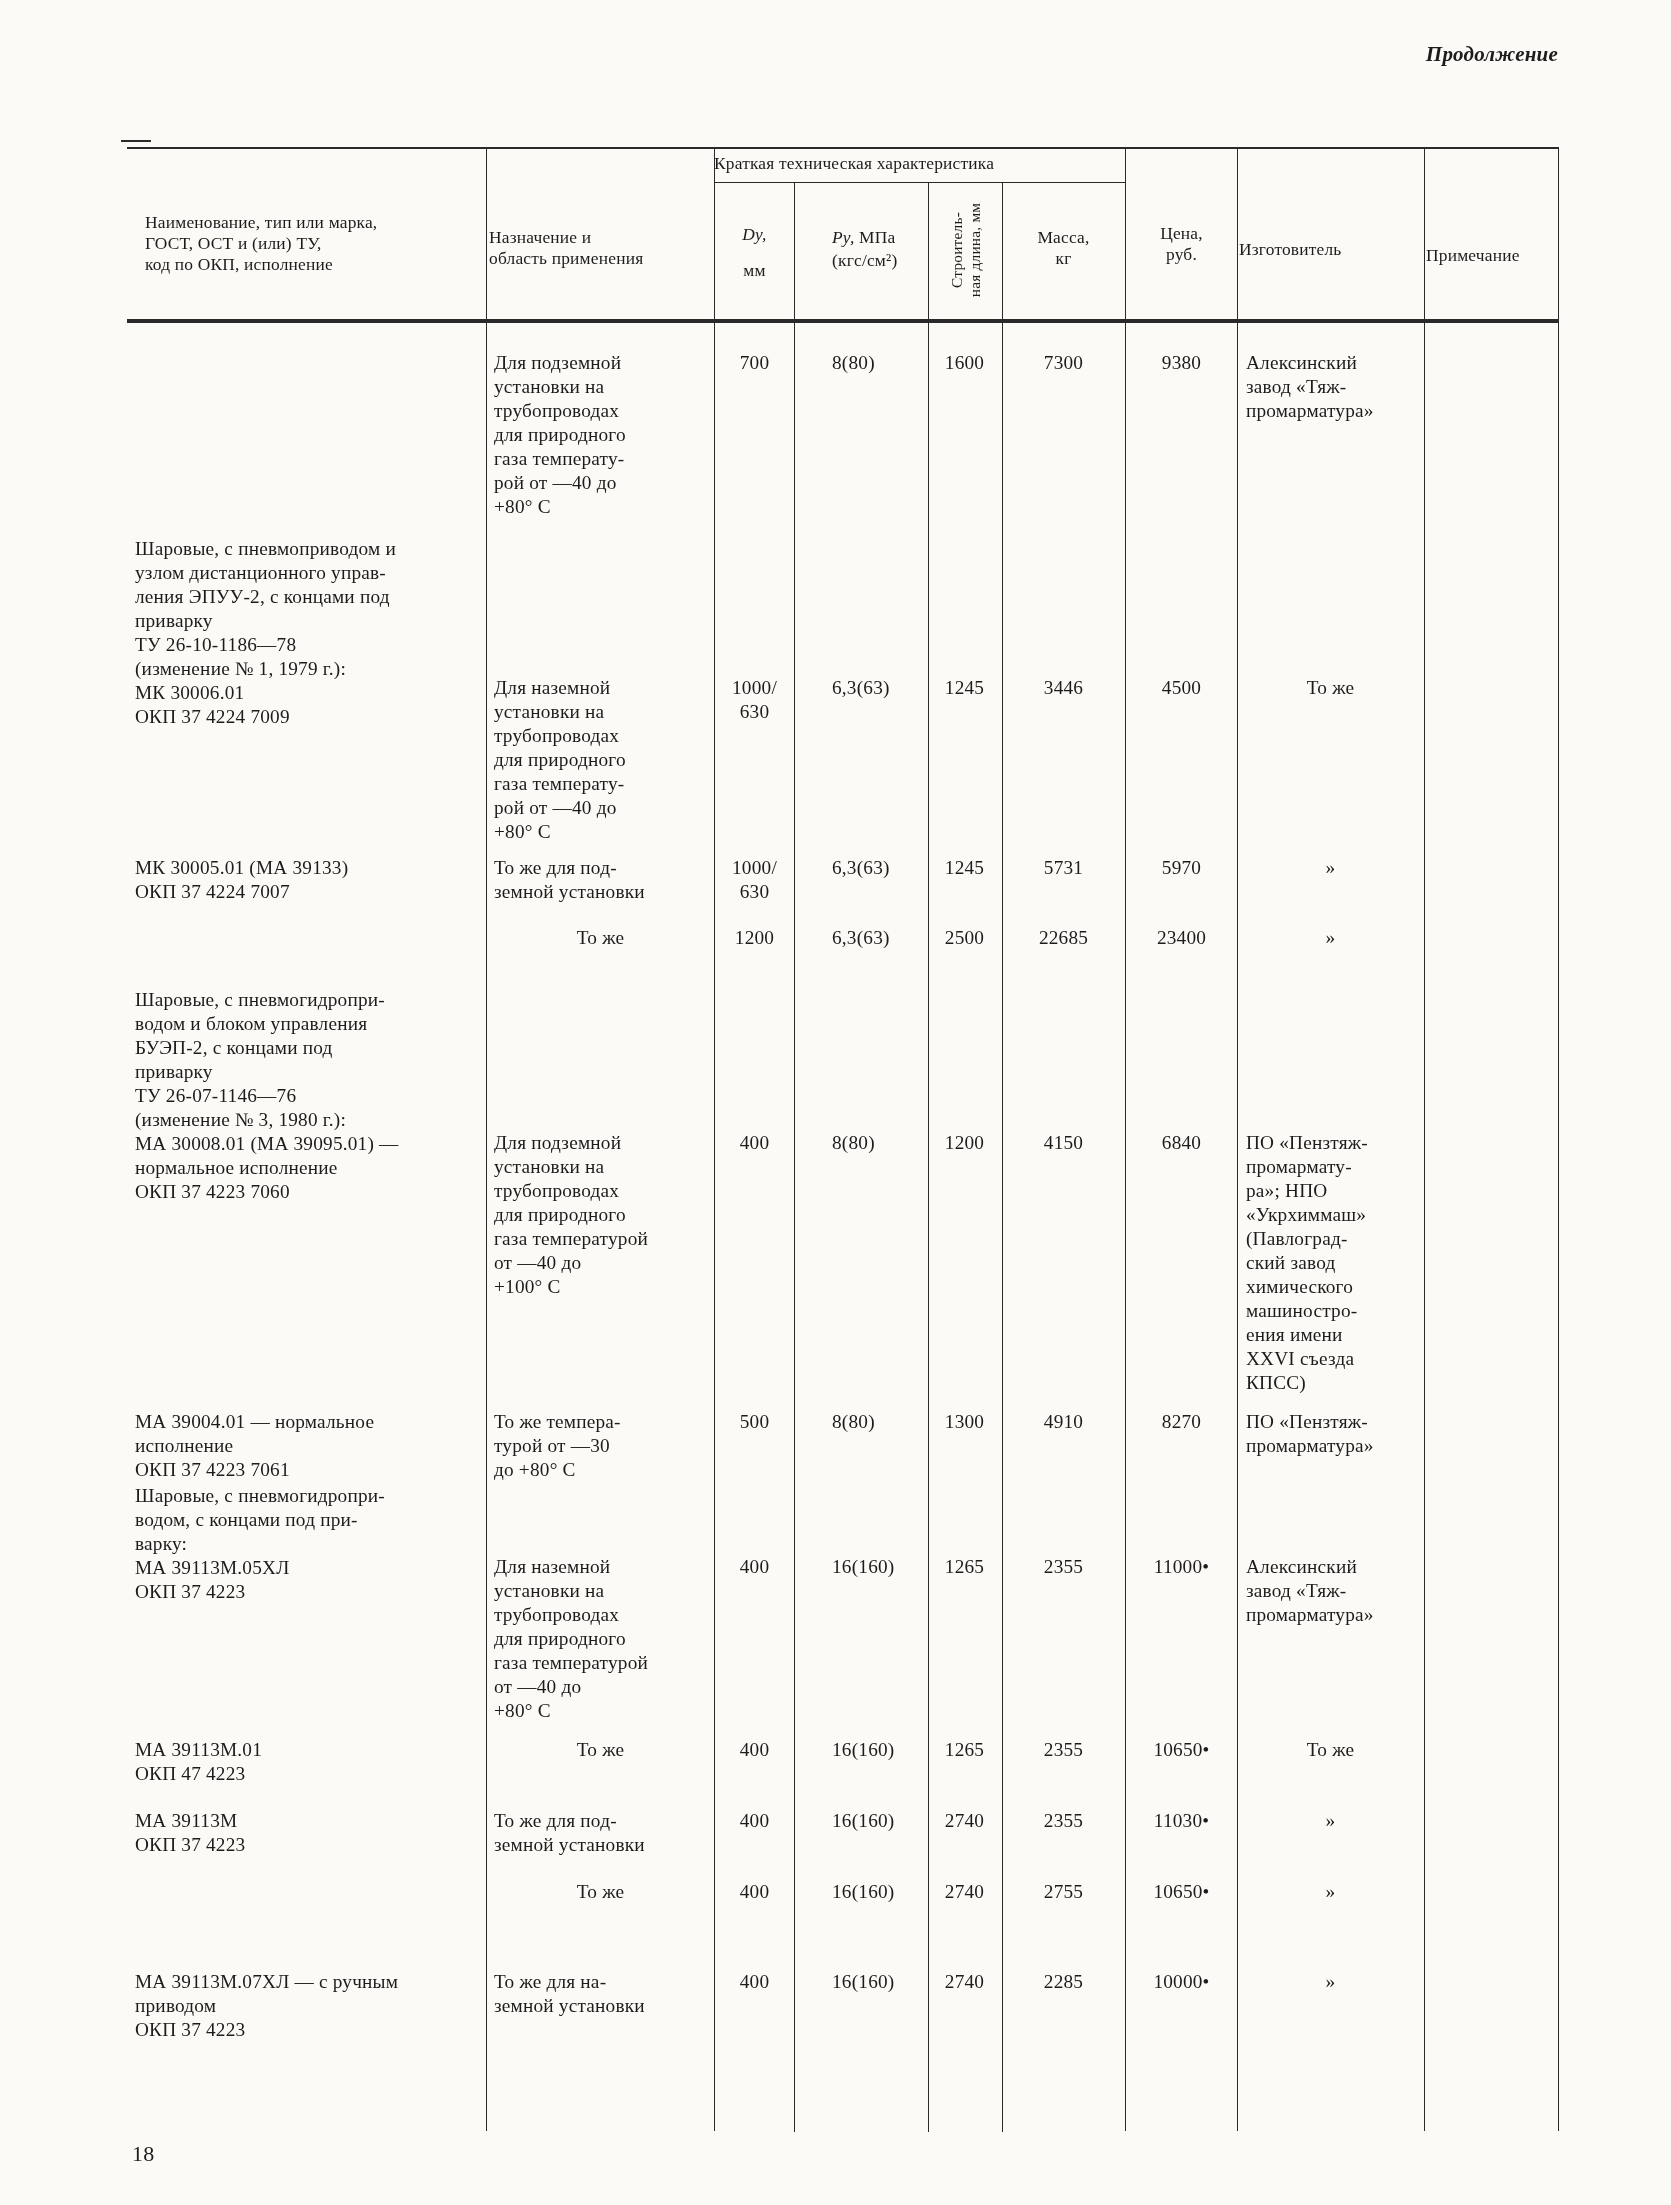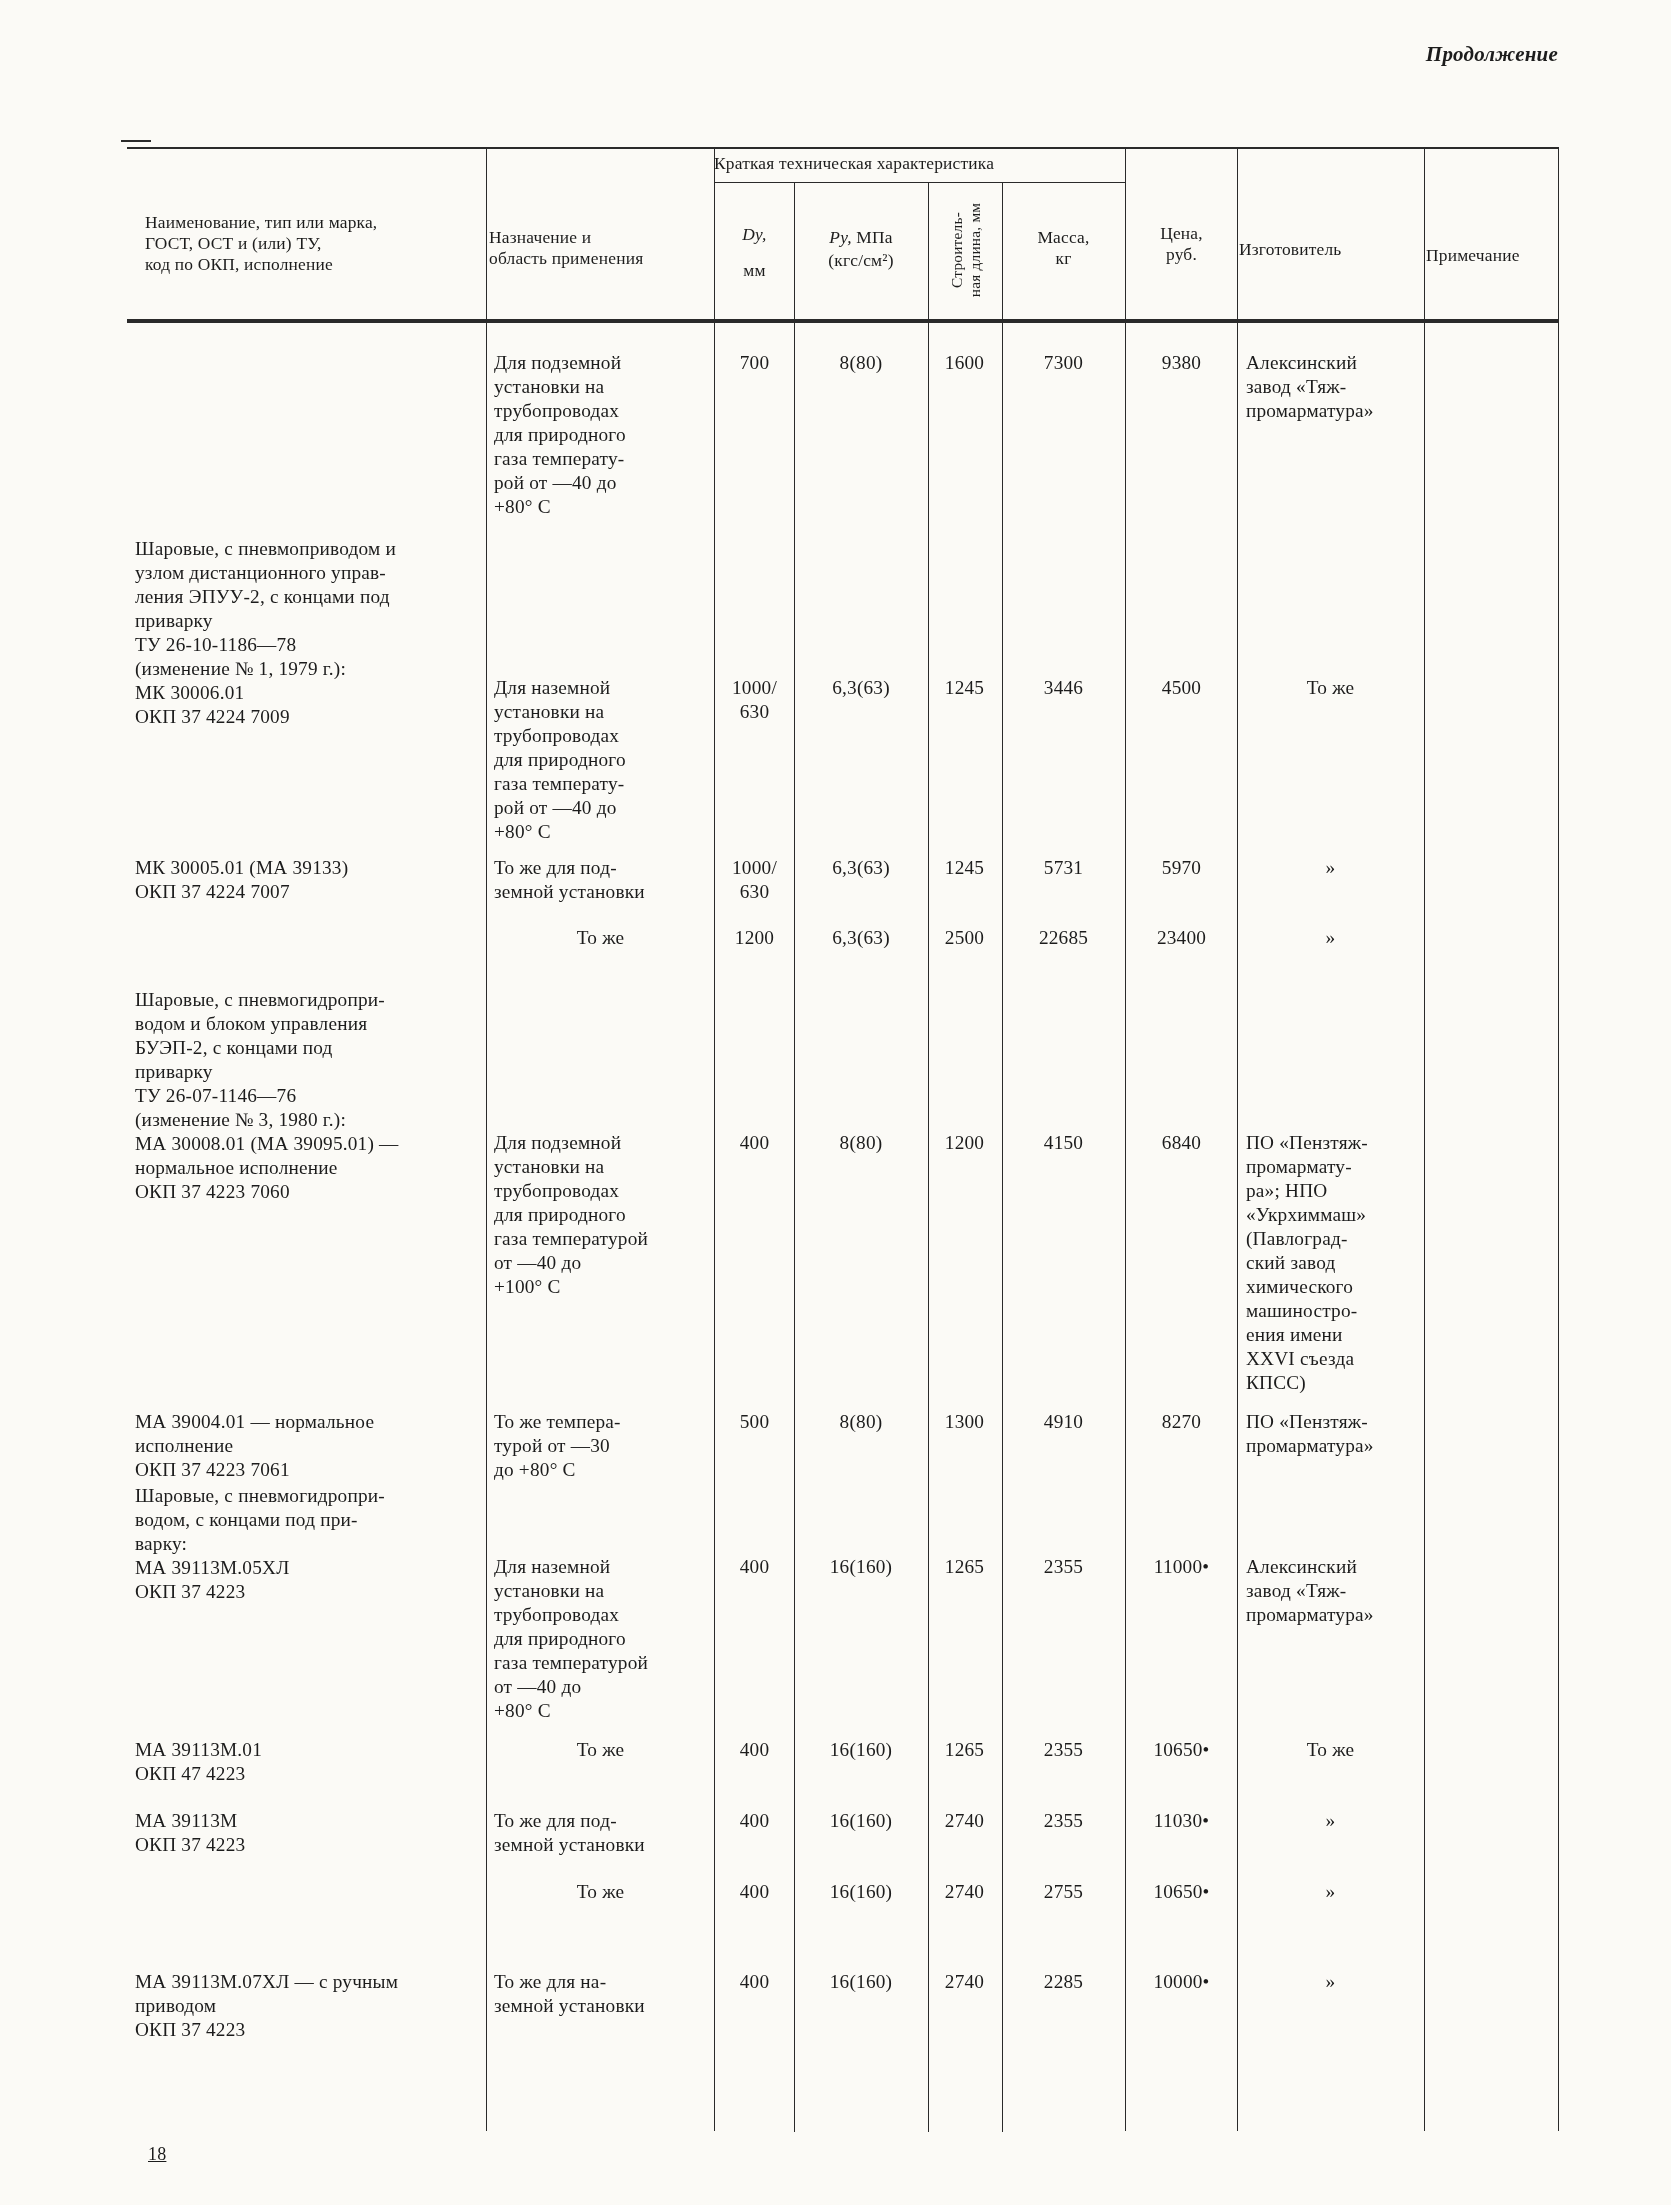--- a/index.html
+++ b/index.html
@@ -13,36 +13,36 @@
   .cell{position:absolute;white-space:pre-line;}
   .hdr{font-size:17.4px;line-height:21px;text-align:left;}
   .it{font-style:italic;}
   .vline{position:absolute;width:1.3px;background:#2a2a2a;}
   .hline{position:absolute;height:1.3px;background:#2a2a2a;}
   .thick{height:3.9px;}
   .c-name{left:135px;width:348px;}
   .c-purpose{left:494px;width:214px;}
   .c-purpose.c-center{left:486px;width:229px;text-align:center;}
   .c-dy{left:717px;width:75px;text-align:center;}
-  .c-py{left:796px;width:130px;text-align:center;}
+  .c-py{left:796px;width:130px;padding-left:36px;}
   .c-len{left:929px;width:71px;text-align:center;}
   .c-mass{left:1004px;width:119px;text-align:center;}
   .c-price{left:1128px;width:107px;text-align:center;}
   .c-maker{left:1246px;width:175px;}
   .c-maker.c-center{left:1239px;width:183px;text-align:center;}
   .vert{
     position:absolute;left:895px;top:232px;width:142px;
     transform:rotate(-90deg);transform-origin:center;
     font-size:15.4px;line-height:18px;text-align:center;white-space:pre-line;
   }
   .continuation{
     position:absolute;left:1223px;width:335px;top:42px;
     text-align:right;font-size:21px;font-style:italic;font-weight:bold;
   }
-  .pagenum{position:absolute;left:148px;top:2142px;font-size:18px;text-decoration:underline;}
+  .pagenum{position:absolute;left:132px;top:2142px;font-size:22px;}
 </style>
 </head>
 <body>
 
 <div class="page">
 
   <div class="continuation">Продолжение</div>
 
   <div class="hline" style="left:121px;top:140px;width:30px;height:1.9px"></div>
   <div class="hline" style="left:127px;top:147px;width:1432px;height:1.9px"></div>

